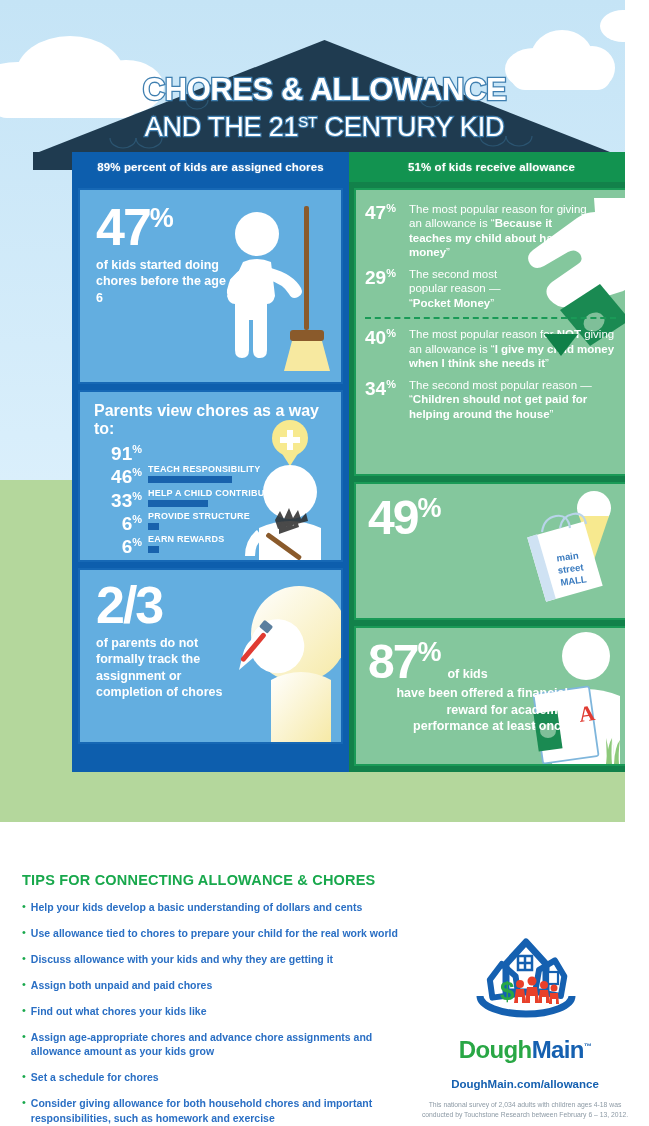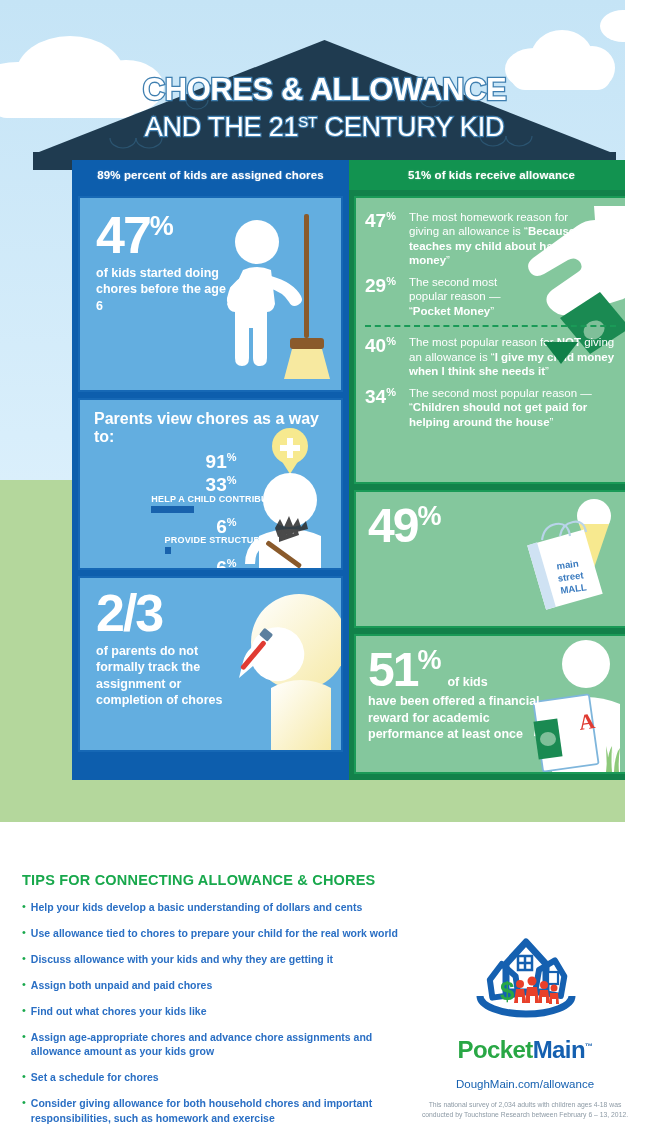--- a/index.html
+++ b/index.html
@@ -28,21 +28,21 @@
     position:absolute; left:0; bottom:0; width:649px; height:38px;
     background:#ffffff;
   }
   .grass-fringe svg { display:block; width:100%; height:100%; }
 
   
   .roof { position:absolute; left:0; top:40px; width:649px; height:130px; }
   .roof svg { display:block; }
 
   
-  .house { position:absolute; left:44px; top:160px; width:562px; height:620px;padding-left:28px; }
+  .house { position:absolute; left:44px; top:152px; width:562px; height:620px;padding-left:28px; }
 
   .hdr-row { display:flex; width:562px; height:30px; }
   .hdr-blue  { width:277px; background:#0d5ead; display:flex; align-items:center; }
   .hdr-green { width:285px; background:#129350; display:flex; align-items:center; }
   .hdr-text {
     color:#ffffff; font-size:11.5px; font-weight:bold; width:100%;
     text-align:center; letter-spacing:.1px;
     text-shadow: 0 0 2px rgba(255,255,255,.35);
   }
 
@@ -57,21 +57,21 @@
   }
   .panel-blue:last-child { margin-bottom:0; }
 
   .big-stat { font-size:52px; font-weight:bold; line-height:.92; letter-spacing:-2px; }
   .big-stat .pct { font-size:27px; font-weight:bold; vertical-align:super; letter-spacing:0; }
   .stat-sub { font-size:12.5px; line-height:1.32; font-weight:bold; margin-top:5px; }
 
   
   .chart-title { font-size:16px; font-weight:bold; margin-bottom:4px; }
   .bar-rows { position:relative; z-index:2; }
-  .bar-row { display:flex; align-items:center; margin-bottom:2px;flex-direction:column; }
+  .bar-row { display:flex; align-items:flex-start; margin-bottom:2px; }
   .bar-pct { width:48px; text-align:right; font-size:19px; font-weight:bold; line-height:1; padding-top:2px;}
   .bar-pct .sm { font-size:11px; vertical-align:super; }
   .bar-block { flex:1; padding-left:6px; }
   .bar-label { font-size:9px; font-weight:bold; letter-spacing:.2px; line-height:1.1; }
   .bar-fill { height:7px; background:#1862ad; margin-top:1px; }
 
   
   .panel-green {
     background:#84c79d; border:2px solid #1a9a57; position:relative; overflow:hidden;
     margin-bottom:6px; color:#fff;
@@ -93,21 +93,21 @@
   .tip-dot { color:#18a84c; font-size:11px; line-height:1.25; padding-right:5px; }
   .tip-text { color:#2a6fc4; font-size:10.5px; font-weight:bold; line-height:1.42; }
 
   
   .brand { position:absolute; left:415px; top:930px; width:220px; text-align:center; }
   .brand-logo { width:130px; margin:0 auto; }
   .brand-wordmark { font-size:24px; font-weight:bold; letter-spacing:-.6px; margin-top:2px; }
   .brand-wordmark .g { color:#29a745; }
   .brand-wordmark .b { color:#1560b0; }
   .brand-wordmark .tm { font-size:8px; vertical-align:super; color:#1560b0; }
-  .brand-url { color:#1560b0; font-size:11.5px; font-weight:normal; margin-top:14px; }
+  .brand-url { color:#1560b0; font-size:11.5px; font-weight:bold; margin-top:14px; }
   .brand-src { color:#8d9aa5; font-size:6.8px; line-height:1.5; margin-top:10px; padding:0 6px; }
 </style>
 </head>
 <body>
 
 <div class="scene">
   <div class="sky"></div>
 
   <div class="cloud-group" style="left:-30px; top:36px; width:190px; height:76px;">
     <i style="left:0; top:26px; width:96px; height:56px;"></i>
@@ -200,20 +200,27 @@
               <path d="M44,112 l4,-8 l3,7 l4,-9 l3,8 l4,-6 l2,7 l-20,7 z"></path>
             </g>
           </svg>
 
           <div class="chart-title" style="position:relative;z-index:2;">Parents view chores as a way to:</div>
           <div class="bar-rows">
             <div class="bar-row">
               <div class="bar-pct"><span>91</span><span class="sm">%</span></div>
             </div>
             <div class="bar-row">
+              <div class="bar-pct"><span>46</span><span class="sm">%</span></div>
+              <div class="bar-block">
+                <div class="bar-label">TEACH RESPONSIBILITY</div>
+                <div class="bar-fill" style="width:46%"></div>
+              </div>
+            </div>
+            <div class="bar-row">
               <div class="bar-pct"><span>33</span><span class="sm">%</span></div>
               <div class="bar-block">
                 <div class="bar-label">HELP A CHILD CONTRIBUTE</div>
                 <div class="bar-fill" style="width:33%"></div>
               </div>
             </div>
             <div class="bar-row">
               <div class="bar-pct"><span>6</span><span class="sm">%</span></div>
               <div class="bar-block">
                 <div class="bar-label">PROVIDE STRUCTURE</div>
@@ -269,21 +276,21 @@
           </svg>
 
           <svg width="46" height="24" viewBox="0 0 46 24" style="position:absolute; right:42px; top:144px; z-index:3;">
             <polygon points="6,0 40,0 23,22" fill="#0f8048"></polygon>
           </svg>
 
           <div style="position:relative; z-index:2;">
             <div class="reason">
               <div class="reason-pct"><span>47</span><span class="sm">%</span></div>
               <div class="reason-text" style="width:185px;">
-                <span class="lite">The most homework reason for giving an allowance is “</span><span>Because it teaches my child about handling money</span><span class="lite">”</span>
+                <span class="lite">The most popular reason for giving an allowance is “</span><span>Because it teaches my child about handling money</span><span class="lite">”</span>
               </div>
             </div>
             <div class="reason">
               <div class="reason-pct"><span>29</span><span class="sm">%</span></div>
               <div class="reason-text" style="width:128px;">
                 <span class="lite">The second most popular reason — “</span><span>Pocket Money</span><span class="lite">”</span>
               </div>
             </div>
 
             <div class="divider-dashed"></div>
@@ -331,23 +338,23 @@
             <rect x="20" y="82" width="24" height="38" fill="#1a8a52" transform="rotate(-8 32 101)"></rect>
             <ellipse cx="32" cy="101" rx="8" ry="7" fill="#7fbf99"></ellipse>
             <text x="64" y="92" fill="#e03b32" font-family="'Liberation Serif',serif" font-size="22" font-weight="bold" transform="rotate(-8 64 92)">A</text>
             <g fill="#8dc97a">
               <path d="M90,108 q4,14 1,26 M96,106 q2,16 3,28 M102,110 q0,12 -1,24"></path>
             </g>
             <path d="M90,134 q2,-20 6,-26 q-1,16 0,26 z M98,134 q1,-18 6,-24 q-2,14 -1,24 z" fill="#8dc97a"></path>
           </svg>
           <div style="position:relative; z-index:2; width:200px;">
             <div class="big-stat" style="font-size:48px;">
-              <span>51</span><span class="pct">%</span><span class="stat-sub" style="display:inline; font-size:12.5px; letter-spacing:0; margin-left:6px;">of kids</span>
-            </div>
-            <div class="stat-sub" style="margin-top:1px;">have been offered a financial reward for academic performance at least once</div>
+              <span>87</span><span class="pct">%</span><span class="stat-sub" style="display:inline; font-size:12.5px; letter-spacing:0; margin-left:6px;">of kids</span>
+            </div>
+            <div class="stat-sub" style="margin-top:1px;text-align:right;">have been offered a financial reward for academic performance at least once</div>
           </div>
         </div>
       </div>
     </div>
   </div>
 </div>
 
 <div class="tips">
   <div class="tips-title">TIPS FOR CONNECTING ALLOWANCE &amp; CHORES</div>
 
@@ -403,17 +410,17 @@
         <circle cx="72" cy="51" r="4.5"></circle>
           <path d="M67,57 l10,0 l2,16 l-4,0 l0,-7 l-5,0 l0,7 l-5,0 z"></path>
         <circle cx="84" cy="55" r="4"></circle>
           <path d="M80,60 l8,0 l2,13 l-4,0 l0,-6 l-4,0 l0,6 l-4,0 z"></path>
         <circle cx="94" cy="58" r="3.5"></circle>
           <path d="M90,63 l8,0 l1,11 l-3,0 l0,-5 l-4,0 l0,5 l-3,0 z"></path>
       </g>
     </svg>
   </div>
   <div class="brand-wordmark">
-    <span class="g">Pocket</span><span class="b">Main</span><span class="tm">™</span>
+    <span class="g">Dough</span><span class="b">Main</span><span class="tm">™</span>
   </div>
   <div class="brand-url">DoughMain.com/allowance</div>
   <div class="brand-src">This national survey of 2,034 adults with children ages 4-18 was conducted by Touchstone Research between February 6 – 13, 2012.</div>
 </div>
 
 </body></html>

